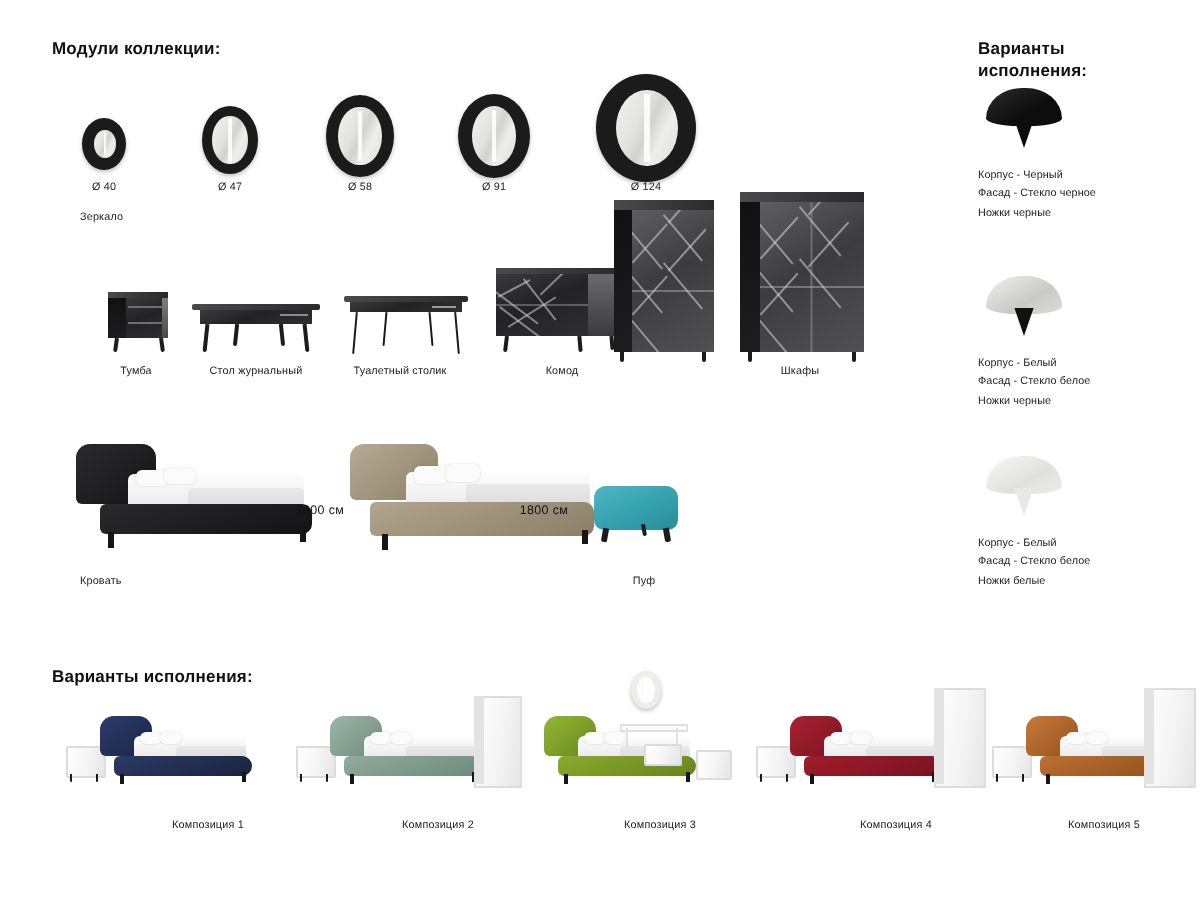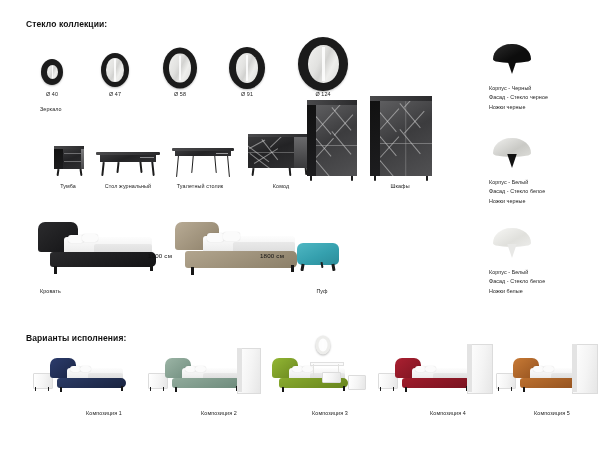--- a/index.html
+++ b/index.html
@@ -202,21 +202,23 @@
   .white-side {
     position: absolute;
     background: #e3e3e3;
   }
 </style>
 </head>
 <body>
 
 <div class="page">
 
-  <div class="section-title" id="title-modules">Стекло коллекции:</div>
+  <div class="section-title" id="title-modules">Модули коллекции:</div>
+  <div class="section-title" id="title-variants">Варианты
+исполнения:</div>
   <div class="section-title" id="title-compositions">Варианты исполнения:</div>
 
   <div>
     <div class="mirror" style="left:52px; top:72px; width:22px; height:26px;">
       <div class="glass" style="width:50%;height:56%;"></div>
     </div>
     <div class="mirror" style="left:115px; top:70px; width:28px; height:34px;">
       <div class="glass"></div>
     </div>
     <div class="mirror" style="left:180px; top:68px; width:34px; height:41px;">

